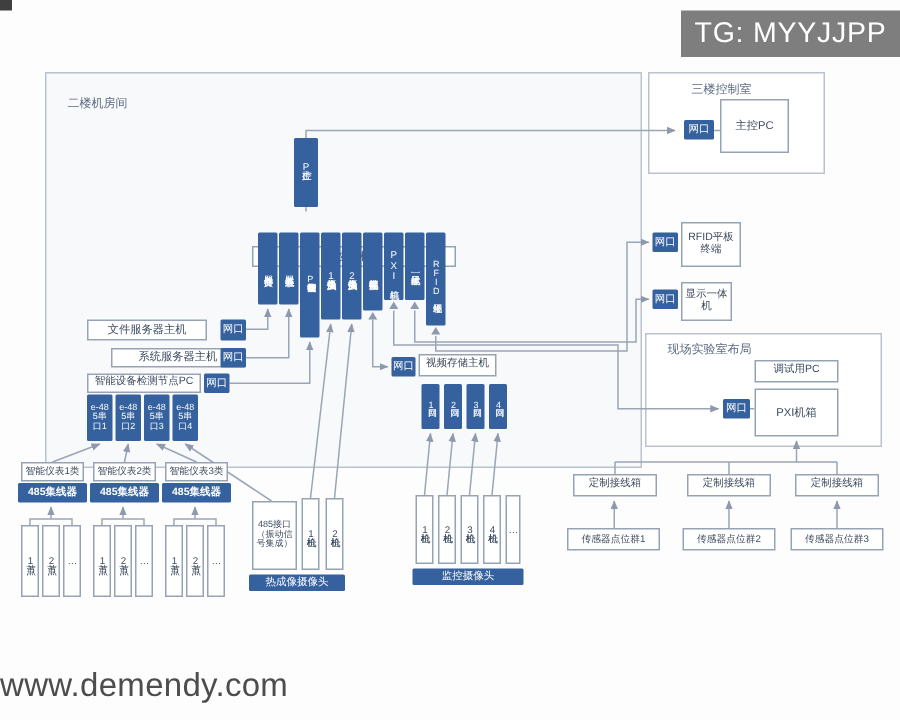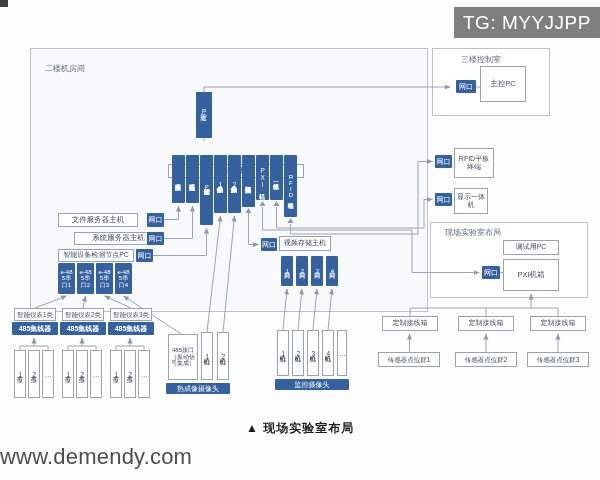--- a/index.html
+++ b/index.html
@@ -179,18 +179,17 @@
   <div class="abs blue" style="left:482px;top:266px;width:18px;height:13px;font-size:7px;">网口</div>
   <div class="abs wbox" style="left:503px;top:259px;width:56px;height:32px;font-size:7.5px;">PXI机箱</div>
 
   <div class="abs wbox" style="left:382px;top:316px;width:56px;height:15px;font-size:7px;">定制接线箱</div>
   <div class="abs wbox" style="left:458px;top:316px;width:56px;height:15px;font-size:7px;">定制接线箱</div>
   <div class="abs wbox" style="left:530px;top:316px;width:56px;height:15px;font-size:7px;">定制接线箱</div>
   <div class="abs wbox" style="left:378px;top:352px;width:62px;height:15px;font-size:6.5px;">传感器点位群1</div>
   <div class="abs wbox" style="left:455px;top:352px;width:62px;height:15px;font-size:6.5px;">传感器点位群2</div>
   <div class="abs wbox" style="left:527px;top:352px;width:62px;height:15px;font-size:6.5px;">传感器点位群3</div>
 
-  <div class="abs caption" style="left:246px;top:420px;">▲ 现场实验室布局</div>
   <div class="abs wm-top" style="left:454px;top:7px;width:146px;height:31px;">TG: MYYJJPP</div>
   <div class="abs wm-bottom" style="left:0;top:444px;">www.demendy.com</div>
   <div class="abs corner" style="left:0;top:0;width:8px;height:7px;"></div>
 
 </div>
 
 </body></html>

